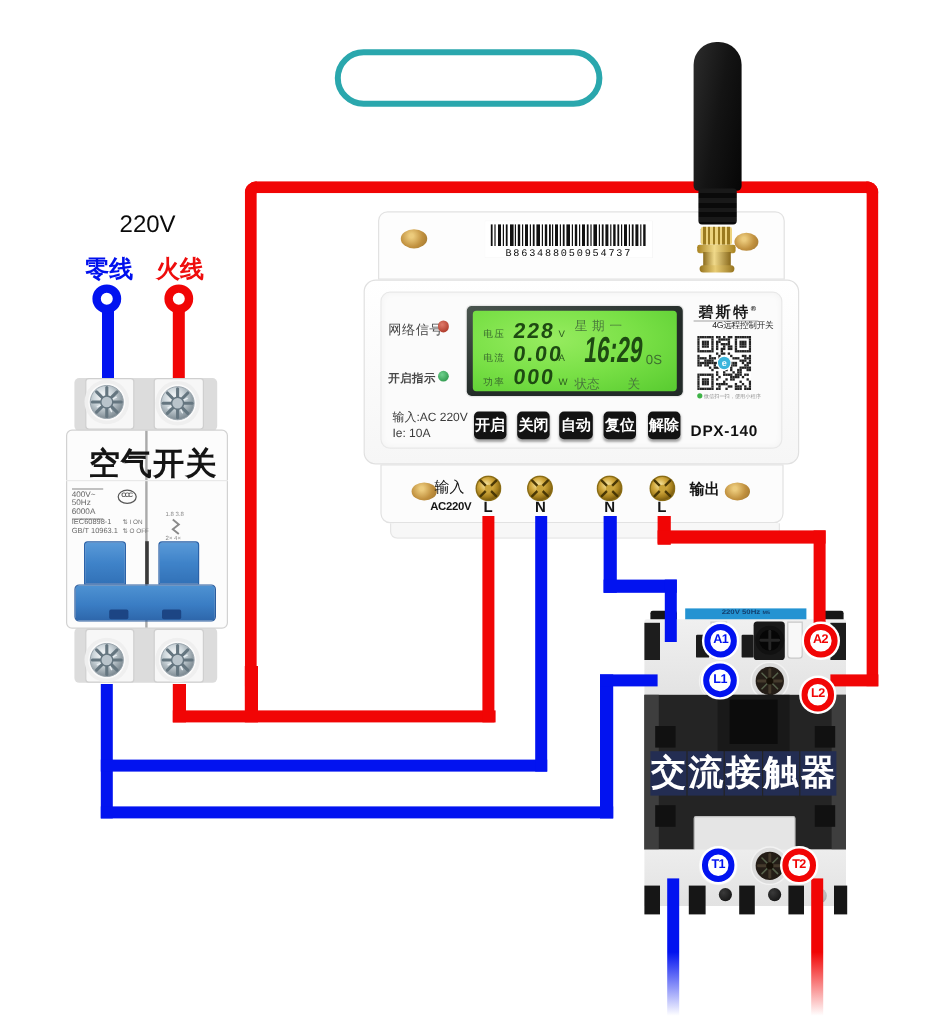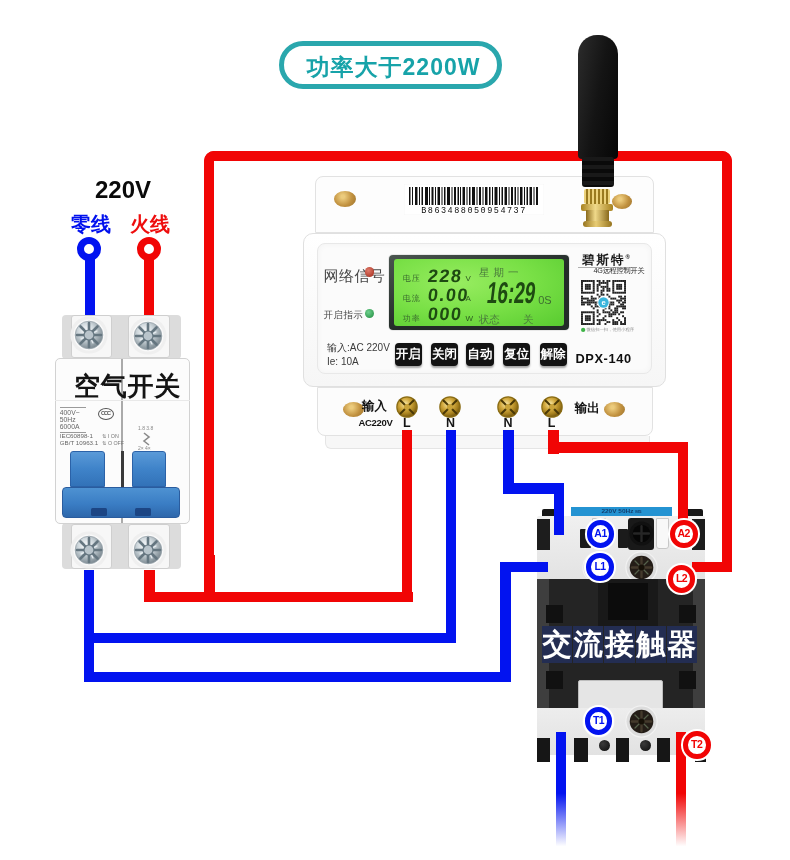--- a/index.html
+++ b/index.html
@@ -11,23 +11,22 @@
 .lblc{position:absolute;width:17.5px;height:17.5px;border-radius:50%;background:#fff;
   font-weight:bold;font-size:10.5px;line-height:17.5px;text-align:center;box-shadow:0 0 0 2px #fff;letter-spacing:-0.5px;}
 .lbb{border:5px solid #0213f0;color:#0213f0;margin-left:37px;}
 .lbr{border:5px solid #f10505;color:#f10505;}
 </style>
 </head>
 <body>
 <div id="stage">
 
 <div class="abs" style="left:279px;top:41px;width:223px;height:48px;border:5.5px solid #2aa7ad;border-radius:25px;box-sizing:border-box;"></div>
-<div class="abs" style="left:282px;top:51.5px;width:223px;text-align:center;font-size:23px;font-weight:bold;color:#17a3a9;letter-spacing:1px;">功率大于2200W</div>
-
-<div class="abs" style="left:73px;top:176px;width:100px;text-align:center;font-size:24px;font-weight:bold;color:#0a0a0a;">220V</div>
+
+<div class="abs" style="left:73px;top:176px;width:100px;text-align:center;font-size:20px;font-weight:normal;color:#0a0a0a;">220V</div>
 <div class="abs" style="left:41px;top:211px;width:100px;text-align:center;font-size:20px;font-weight:bold;color:#0010ee;">零线</div>
 <div class="abs" style="left:100px;top:211px;width:100px;text-align:center;font-size:20px;font-weight:bold;color:#ee0d0d;">火线</div>
 
 <div class="wb" style="left:84.5px;top:254px;width:10px;height:61px;"></div>
 <div class="wr" style="left:144px;top:254px;width:10px;height:61px;"></div>
 
 <div class="abs" style="left:77.4px;top:236.6px;width:10px;height:10px;border:7px solid #0213f0;border-radius:50%;background:#fff;"></div>
 <div class="abs" style="left:136.9px;top:236.6px;width:10px;height:10px;border:7px solid #f10505;border-radius:50%;background:#fff;"></div>
 
 <div class="abs" id="contactor" style="left:536px;top:505px;width:170px;height:260px;">
@@ -188,23 +187,23 @@
     <text x="70" y="29" font-size="8.5" text-anchor="middle" font-family="Liberation Mono" letter-spacing="1.5" fill="#111">B863488050954737</text>
   </svg>
 
   <div class="abs" style="left:31px;top:15px;width:22px;height:16px;border-radius:50%;background:radial-gradient(circle at 40% 35%,#eccb7c 10%,#c1913f 55%,#9a712c 100%);"></div>
   <div class="abs" style="left:309px;top:17.5px;width:20px;height:15px;border-radius:50%;background:radial-gradient(circle at 40% 35%,#eccb7c 10%,#c1913f 55%,#9a712c 100%);"></div>
 
   <div class="abs" style="left:0;top:57px;width:362.5px;height:154px;background:linear-gradient(180deg,#ffffff 0%,#f6f6f6 100%);border:1px solid #e0e0e0;border-radius:10px;box-sizing:border-box;"></div>
 
   <div class="abs" style="left:14px;top:67px;width:335px;height:131px;background:#fbfbfb;border:1.5px solid #e8e8e8;border-radius:8px;box-sizing:border-box;box-shadow:inset 0 0 6px rgba(0,0,0,0.04);"></div>
 
-  <div class="abs" style="left:20.6px;top:91px;font-size:15px;letter-spacing:0.4px;color:#474747;">网络信号</div>
+  <div class="abs" style="left:20.6px;top:91px;font-size:11px;letter-spacing:0.4px;color:#474747;">网络信号</div>
   <div class="abs" style="left:61.5px;top:91px;width:9.5px;height:9.5px;border-radius:50%;background:radial-gradient(circle at 38% 35%,#e07a6a,#a02818);"></div>
-  <div class="abs" style="left:20.6px;top:133px;font-size:9.5px;letter-spacing:0.4px;color:#474747;">开启指示</div>
+  <div class="abs" style="left:20.6px;top:133px;font-size:9.5px;letter-spacing:0.4px;color:#474747;font-weight:bold;">开启指示</div>
   <div class="abs" style="left:61.5px;top:132.5px;width:9.5px;height:9.5px;border-radius:50%;background:radial-gradient(circle at 38% 35%,#6fd08e,#1e8a3c);"></div>
   <div class="abs" style="left:24px;top:165px;font-size:10px;color:#3b3b3b;">输入:AC 220V</div>
   <div class="abs" style="left:24px;top:180px;font-size:10px;color:#3b3b3b;">Ie: 10A</div>
 
   <div class="abs" style="left:86px;top:79px;width:179.6px;height:75px;background:linear-gradient(160deg,#4a554f,#232b28 55%);border-radius:4px;box-shadow:0 0 0 1px #e8e8e8;"></div>
   <div class="abs" id="lcd" style="left:90.9px;top:83px;width:170.6px;height:67px;background:radial-gradient(ellipse at 38% 35%,#97ec60 0%,#79e046 50%,#58cb30 100%);border-radius:3px;overflow:hidden;">
     <div class="abs" style="left:8.9px;top:14px;font-size:8px;color:#3a6b2e;letter-spacing:1px;">电压</div>
     <div class="abs seg" style="left:34.5px;top:7.5px;font-size:18px;line-height:18px;">228</div>
     <div class="abs" style="left:71.5px;top:14.5px;font-size:8px;color:#2c5a20;">V</div>
     <div class="abs" style="left:85px;top:8px;font-size:10.5px;line-height:11px;color:#4a7a3c;letter-spacing:4px;">星期一</div>
@@ -232,21 +231,21 @@
   <div class="abs btn" style="left:127.8px;">关闭</div>
   <div class="abs btn" style="left:163.2px;">自动</div>
   <div class="abs btn" style="left:199.9px;">复位</div>
   <div class="abs btn" style="left:236.6px;">解除</div>
   <div class="abs" style="left:272.5px;top:174.5px;font-size:12.8px;font-weight:bold;color:#101010;letter-spacing:0.6px;">DPX-140</div>
 
   <div class="abs" style="left:14px;top:211px;width:336px;height:49px;background:#fcfcfc;border:1px solid #e2e2e2;border-radius:0 0 8px 8px;box-sizing:border-box;"></div>
   <div class="abs" style="left:22px;top:260px;width:325px;height:13px;background:#f7f7f7;border:1px solid #e5e5e5;border-top:none;border-radius:0 0 6px 6px;box-sizing:border-box;"></div>
   <div class="abs" style="left:39.8px;top:226px;width:21px;height:15px;border-radius:50%;background:radial-gradient(circle at 40% 35%,#eccb7c 10%,#c1913f 55%,#9a712c 100%);"></div>
   <div class="abs" style="left:301.3px;top:226px;width:21px;height:15px;border-radius:50%;background:radial-gradient(circle at 40% 35%,#eccb7c 10%,#c1913f 55%,#9a712c 100%);"></div>
-  <div class="abs" style="left:59px;top:221.5px;font-size:12.5px;font-weight:bold;color:#141414;">输入</div>
+  <div class="abs" style="left:59px;top:221.5px;font-size:12.5px;font-weight:normal;color:#141414;">输入</div>
   <div class="abs" style="left:55.5px;top:241.2px;font-size:9.5px;letter-spacing:-0.3px;font-weight:bold;color:#141414;">AC220V</div>
   <div class="abs" style="left:96.3px;top:240.3px;width:15px;text-align:center;font-size:12.5px;font-weight:bold;color:#141414;">L</div>
   <div class="abs" style="left:139.9px;top:240.3px;width:15px;text-align:center;font-size:12.5px;font-weight:bold;color:#141414;">N</div>
   <div class="abs" style="left:197.5px;top:240.3px;width:15px;text-align:center;font-size:12.5px;font-weight:bold;color:#141414;">N</div>
   <div class="abs" style="left:241.1px;top:240.3px;width:15px;text-align:center;font-size:12.5px;font-weight:bold;color:#141414;">L</div>
   <div class="abs" style="left:271.8px;top:224px;font-size:12.5px;font-weight:bold;color:#141414;">输出</div>
   <svg class="abs" style="left:93px;top:220px;" width="22" height="22">
         <use href="#gscrew"></use>
       </svg>
   <svg class="abs" style="left:136.4px;top:220px;" width="22" height="22">
@@ -280,21 +279,21 @@
 <div class="wb" style="left:503px;top:430px;width:10.5px;height:63.5px;"></div>
 <div class="wb" style="left:502.5px;top:483px;width:61.5px;height:10.5px;"></div>
 <div class="wb" style="left:553.5px;top:483px;width:10.5px;height:52px;"></div>
 <div class="abs" style="left:555.5px;top:732px;width:10.5px;height:118px;background:linear-gradient(180deg,#0213f0 0%,#0213f0 52%,rgba(2,19,240,0) 97%);"></div>
 
 <div class="lblc lbb" style="left:549.8px;top:520.4px;">A1</div>
 <div class="lblc lbr" style="left:670px;top:520.4px;">A2</div>
 <div class="lblc lbb" style="left:549.3px;top:553.4px;">L1</div>
 <div class="lblc lbr" style="left:667.8px;top:565px;">L2</div>
 <div class="lblc lbb" style="left:547.8px;top:707.2px;">T1</div>
-<div class="lblc lbr" style="left:683px;top:707.2px;margin-top:24px;">T2</div>
+<div class="lblc lbr" style="left:652px;top:707.2px;">T2</div>
 
 <div class="abs" style="left:577.5px;top:35px;width:40.5px;height:124px;background:linear-gradient(100deg,#2c2c2c 0%,#141414 50%,#060606 100%);border-radius:19px 19px 4px 4px;"></div>
 <div class="abs" style="left:581.5px;top:157px;width:32.5px;height:30px;background:repeating-linear-gradient(180deg,#191919 0 4px,#0a0a0a 4px 8px);border-radius:3px;"></div>
 <div class="abs" style="left:584px;top:189px;width:26px;height:15px;background:repeating-linear-gradient(90deg,#ecd27c 0 2px,#9a7a20 2px 4px);border-radius:2px;"></div>
 <div class="abs" style="left:581px;top:203.5px;width:32px;height:7px;background:linear-gradient(90deg,#a8821f,#f0d98a 45%,#a8821f);border-radius:2px;"></div>
 <div class="abs" style="left:585.5px;top:210px;width:23px;height:11.5px;background:linear-gradient(90deg,#8a6a1c,#f0d98a 40%,#8a6a1c);"></div>
 <div class="abs" style="left:582.5px;top:221px;width:29px;height:6px;background:linear-gradient(90deg,#96741e,#e8cc74 45%,#96741e);border-radius:3px;"></div>
 
 <svg width="0" height="0" style="position:absolute;">
   <defs>

